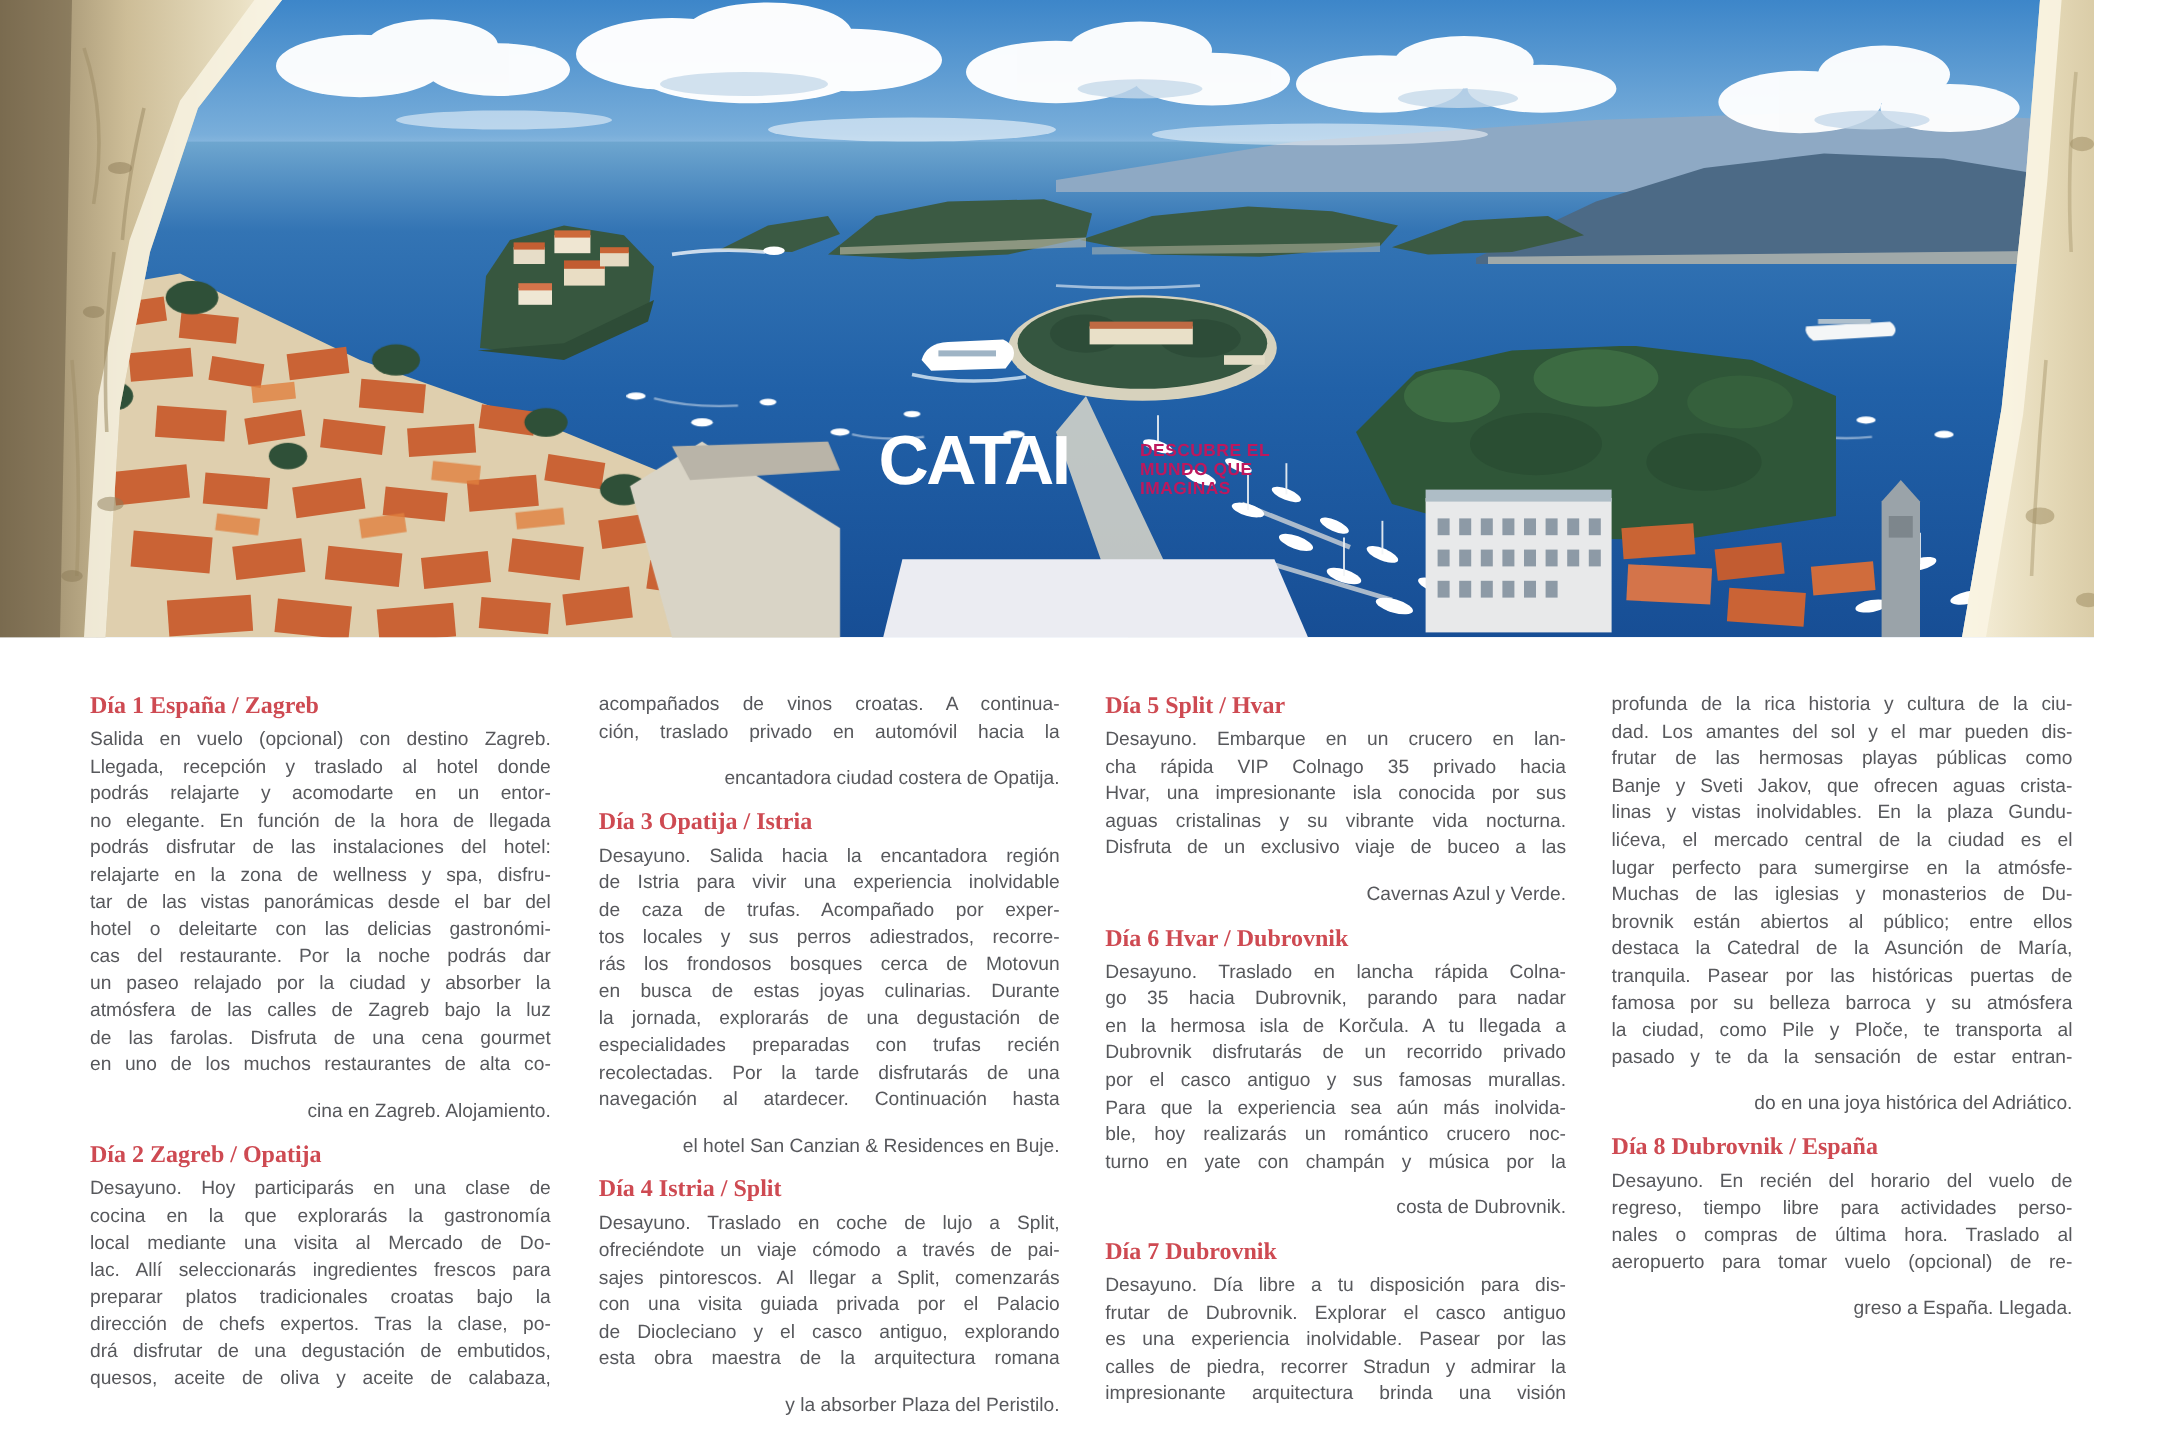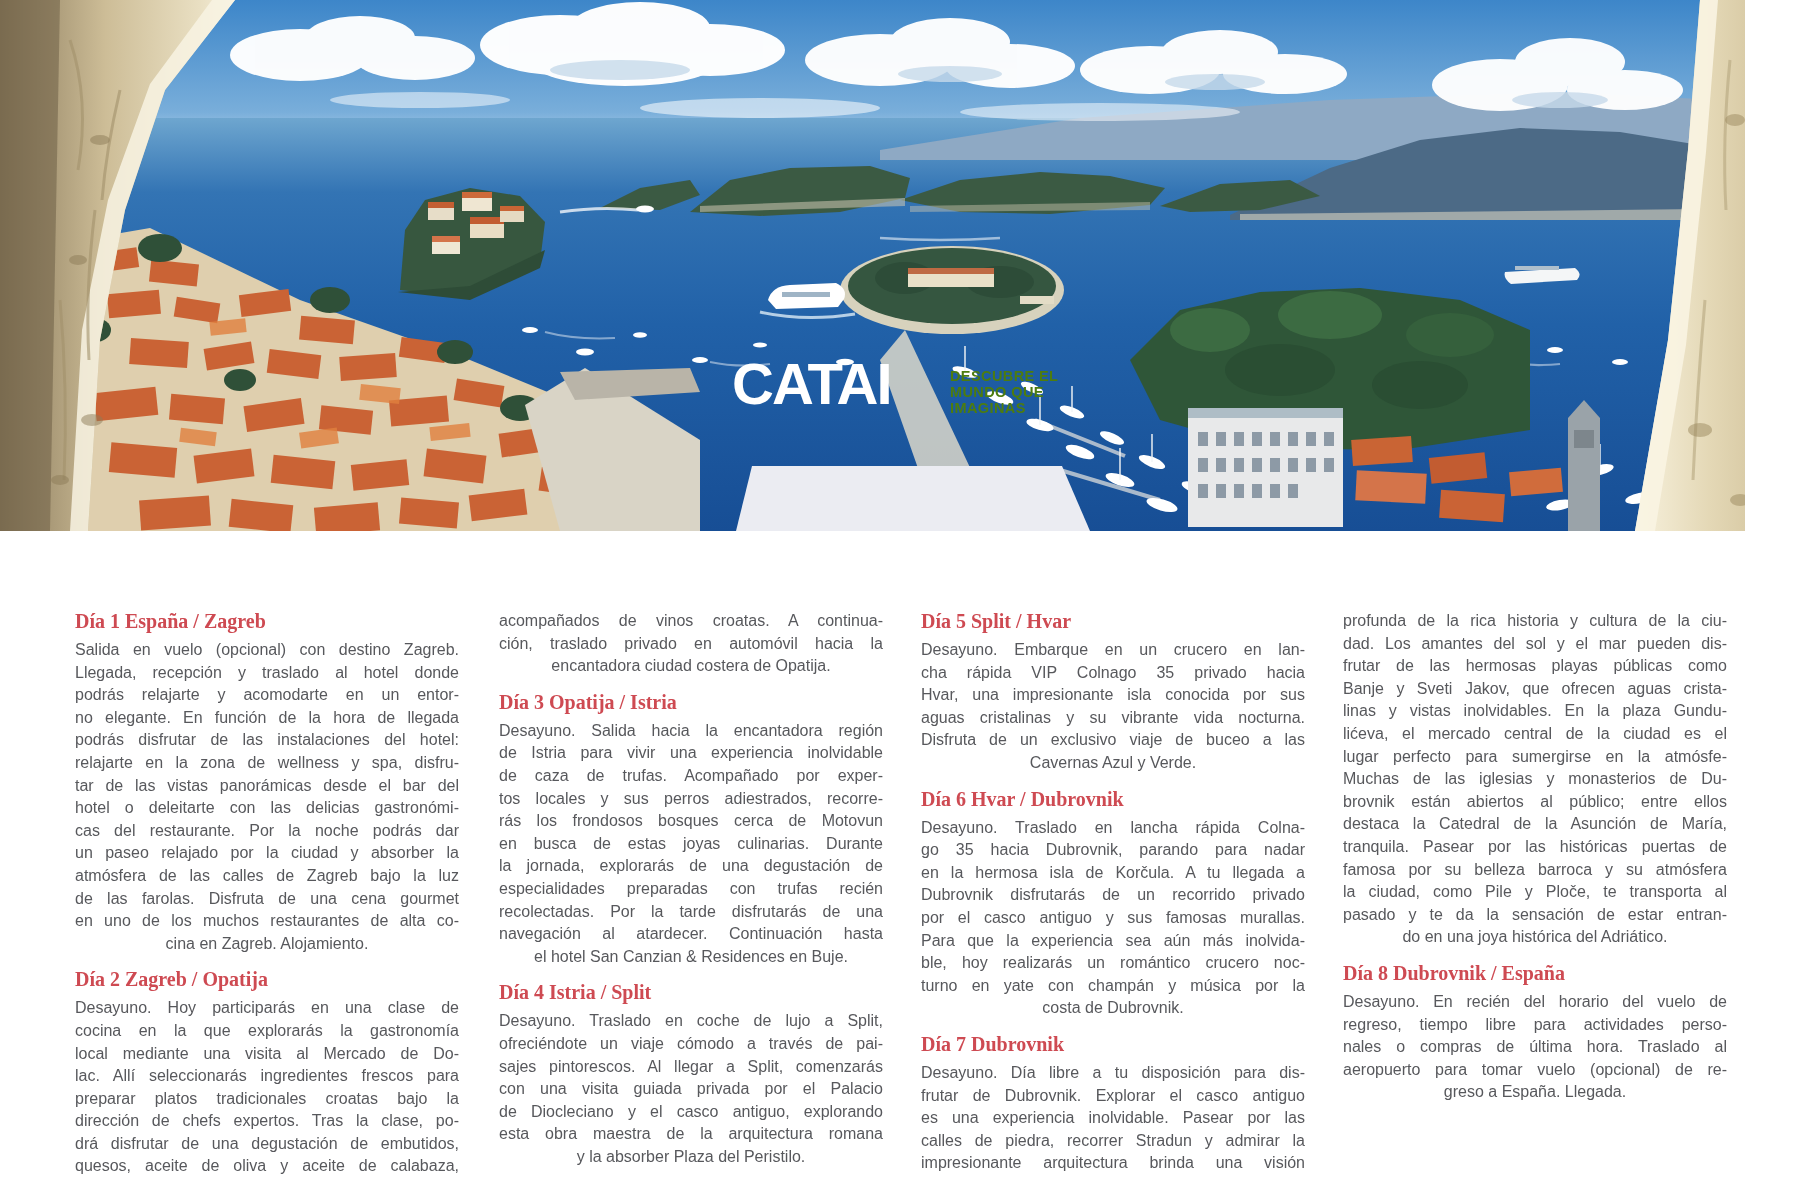--- a/index.html
+++ b/index.html
@@ -4,31 +4,31 @@
 <style>
   html,body{margin:0;padding:0;background:#ffffff;}
   #page{position:relative;width:1745px;height:1200px;background:#ffffff;overflow:hidden;
         font-family:"Liberation Sans",sans-serif;}
   
   #hero{position:absolute;left:0;top:0;width:1800px;height:531px;}
   #hero svg{position:absolute;left:0;top:0;display:block;}
   #logo{position:absolute;left:732px;top:356px;color:#ffffff;}
   #logo .wordmark{font-size:58px;font-weight:800;letter-spacing:-2px;line-height:56px;
         font-family:"Liberation Sans",sans-serif;}
-  #tagline{position:absolute;left:950px;top:368px;color:#4d7c0f;font-weight:700;
+  #tagline{position:absolute;left:950px;top:368px;color:#be185d;font-weight:700;
         font-size:14.5px;line-height:16px;letter-spacing:.4px;}
   
-  .col{position:absolute;top:610px;width:384px;color:#57585c;}
+  .col{position:absolute;top:577px;width:384px;color:#57585c;}
   .col .h{font-family:"Liberation Serif",serif;font-weight:700;font-size:20px;line-height:23px;
         color:#ce4a52;margin:13px 0 6px 0;}
   .col .h.first{margin-top:0;}
   .col .l{font-size:16px;line-height:22.6px;height:22.6px;overflow:hidden;
         text-align:justify;letter-spacing:0px;}
   .col .l::after{content:"";display:inline-block;width:100%;height:0;}
-  .col .l.last{text-align:center;}
+  .col .l.last{text-align:right;margin-top:16px;}
   .col .l.last::after{content:none;}
   #col1{left:75px;} #col2{left:499px;} #col3{left:921px;} #col4{left:1343px;}
 </style>
 </head>
 <body>
 
 <div id="page">
 
   <div id="hero">
     <svg width="1800" height="531" viewBox="0 0 1800 531">

